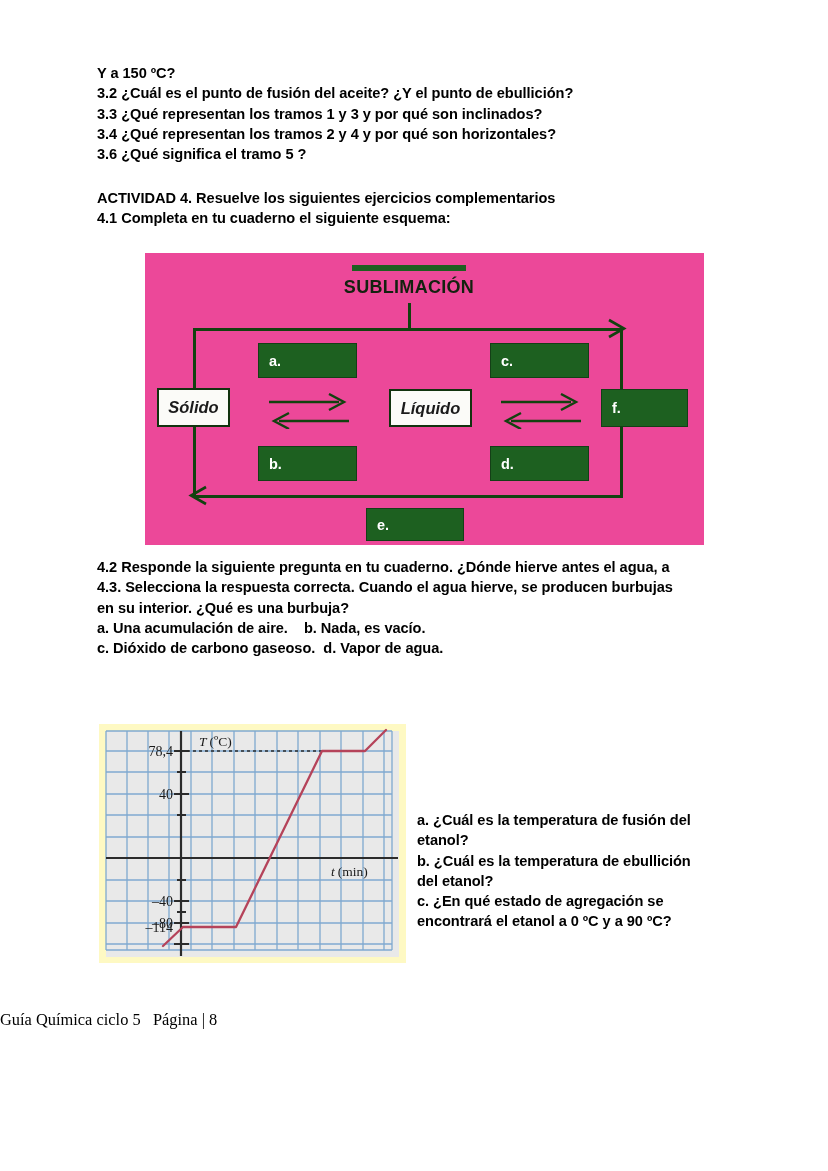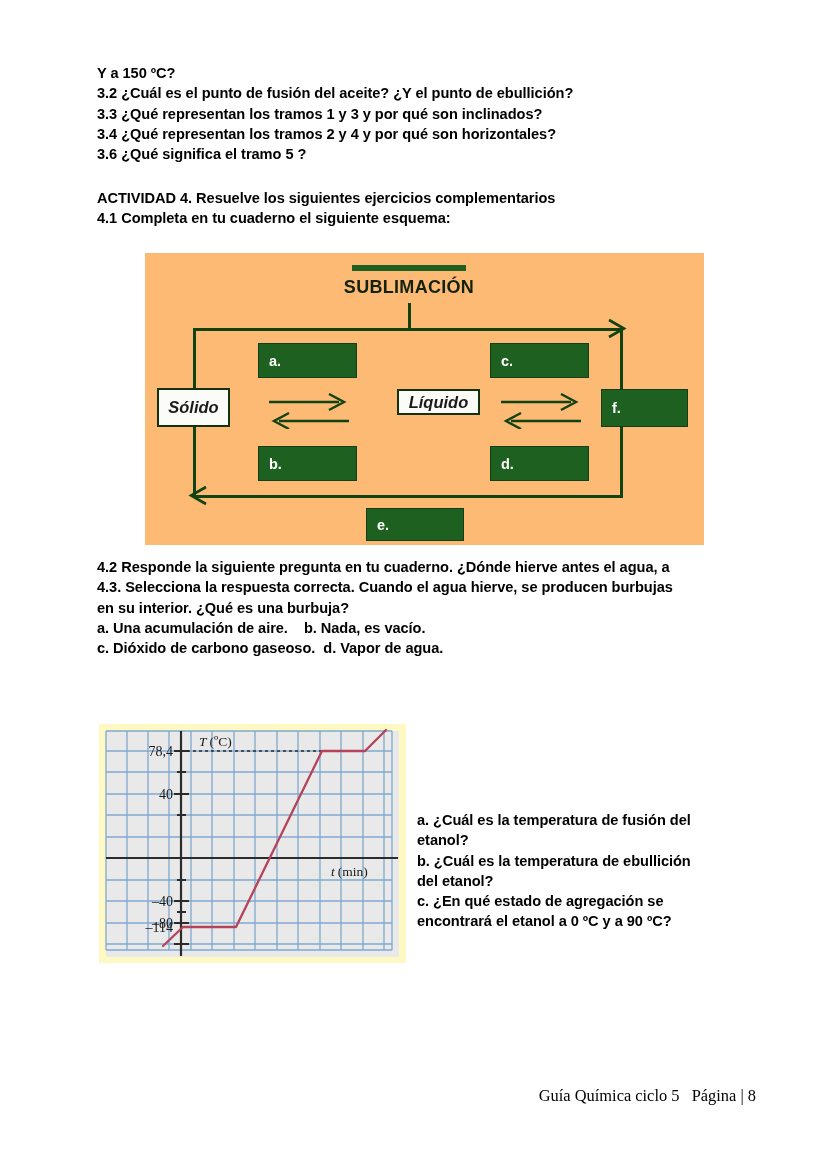--- a/index.html
+++ b/index.html
@@ -28,34 +28,33 @@
   #block-42    { left: 97px; top: 557px; width: 644px; }
   #block-44    { left: 97px; top: 703px; width: 640px; }
   #block-qs    { left: 417px; top: 810px; width: 330px; }
 
   .qline { display: block; white-space: pre-wrap; }
 
   
   #footer {
     position: absolute;
     left: 0; right: 72px;
-    top: 1086px;
-    text-align: right;
+    top: 1010px;
     font-family: "Liberation Serif", serif;
     font-size: 16.4px;
     color: #000;
     white-space: pre;
   }
 
   
   #diagram {
     position: absolute;
     left: 145px; top: 253px;
     width: 559px; height: 292px;
-    background: #fdba74;
+    background: #ec4899;
   }
   .dg { position: absolute; }
   .greenbox {
     background: #1d6020;
     border: 1.5px solid #143f16;
     color: #ffffff;
     font-weight: bold;
     font-size: 14.5px;
     padding-left: 10px;
     display: flex;
@@ -131,21 +130,21 @@
 
     <div class="dg hline" style="left:48px; top:242px; width:430px;"></div>
     <svg class="dg" style="left:42px; top:232px;" width="24" height="24" viewBox="0 0 24 24">
       <path d="M19 2 L4 10.5 L19 19" fill="none" stroke="#12420f" stroke-width="2.6"></path>
     </svg>
 
     <div class="dg whitebox" style="left:12px; top:135px; width:73px; height:39px;">
       <span>Sólido</span>
     </div>
 
-    <div class="dg whitebox" style="left:252px; top:136px; width:83px; height:26px;">
+    <div class="dg whitebox" style="left:244px; top:136px; width:83px; height:38px;">
       <span>Líquido</span>
     </div>
 
     <div class="dg greenbox" style="left:113px; top:90px; width:99px; height:35px;">
       <span>a.</span>
     </div>
     <div class="dg greenbox" style="left:113px; top:193px; width:99px; height:35px;">
       <span>b.</span>
     </div>
     <div class="dg greenbox" style="left:345px; top:90px; width:99px; height:35px;">

